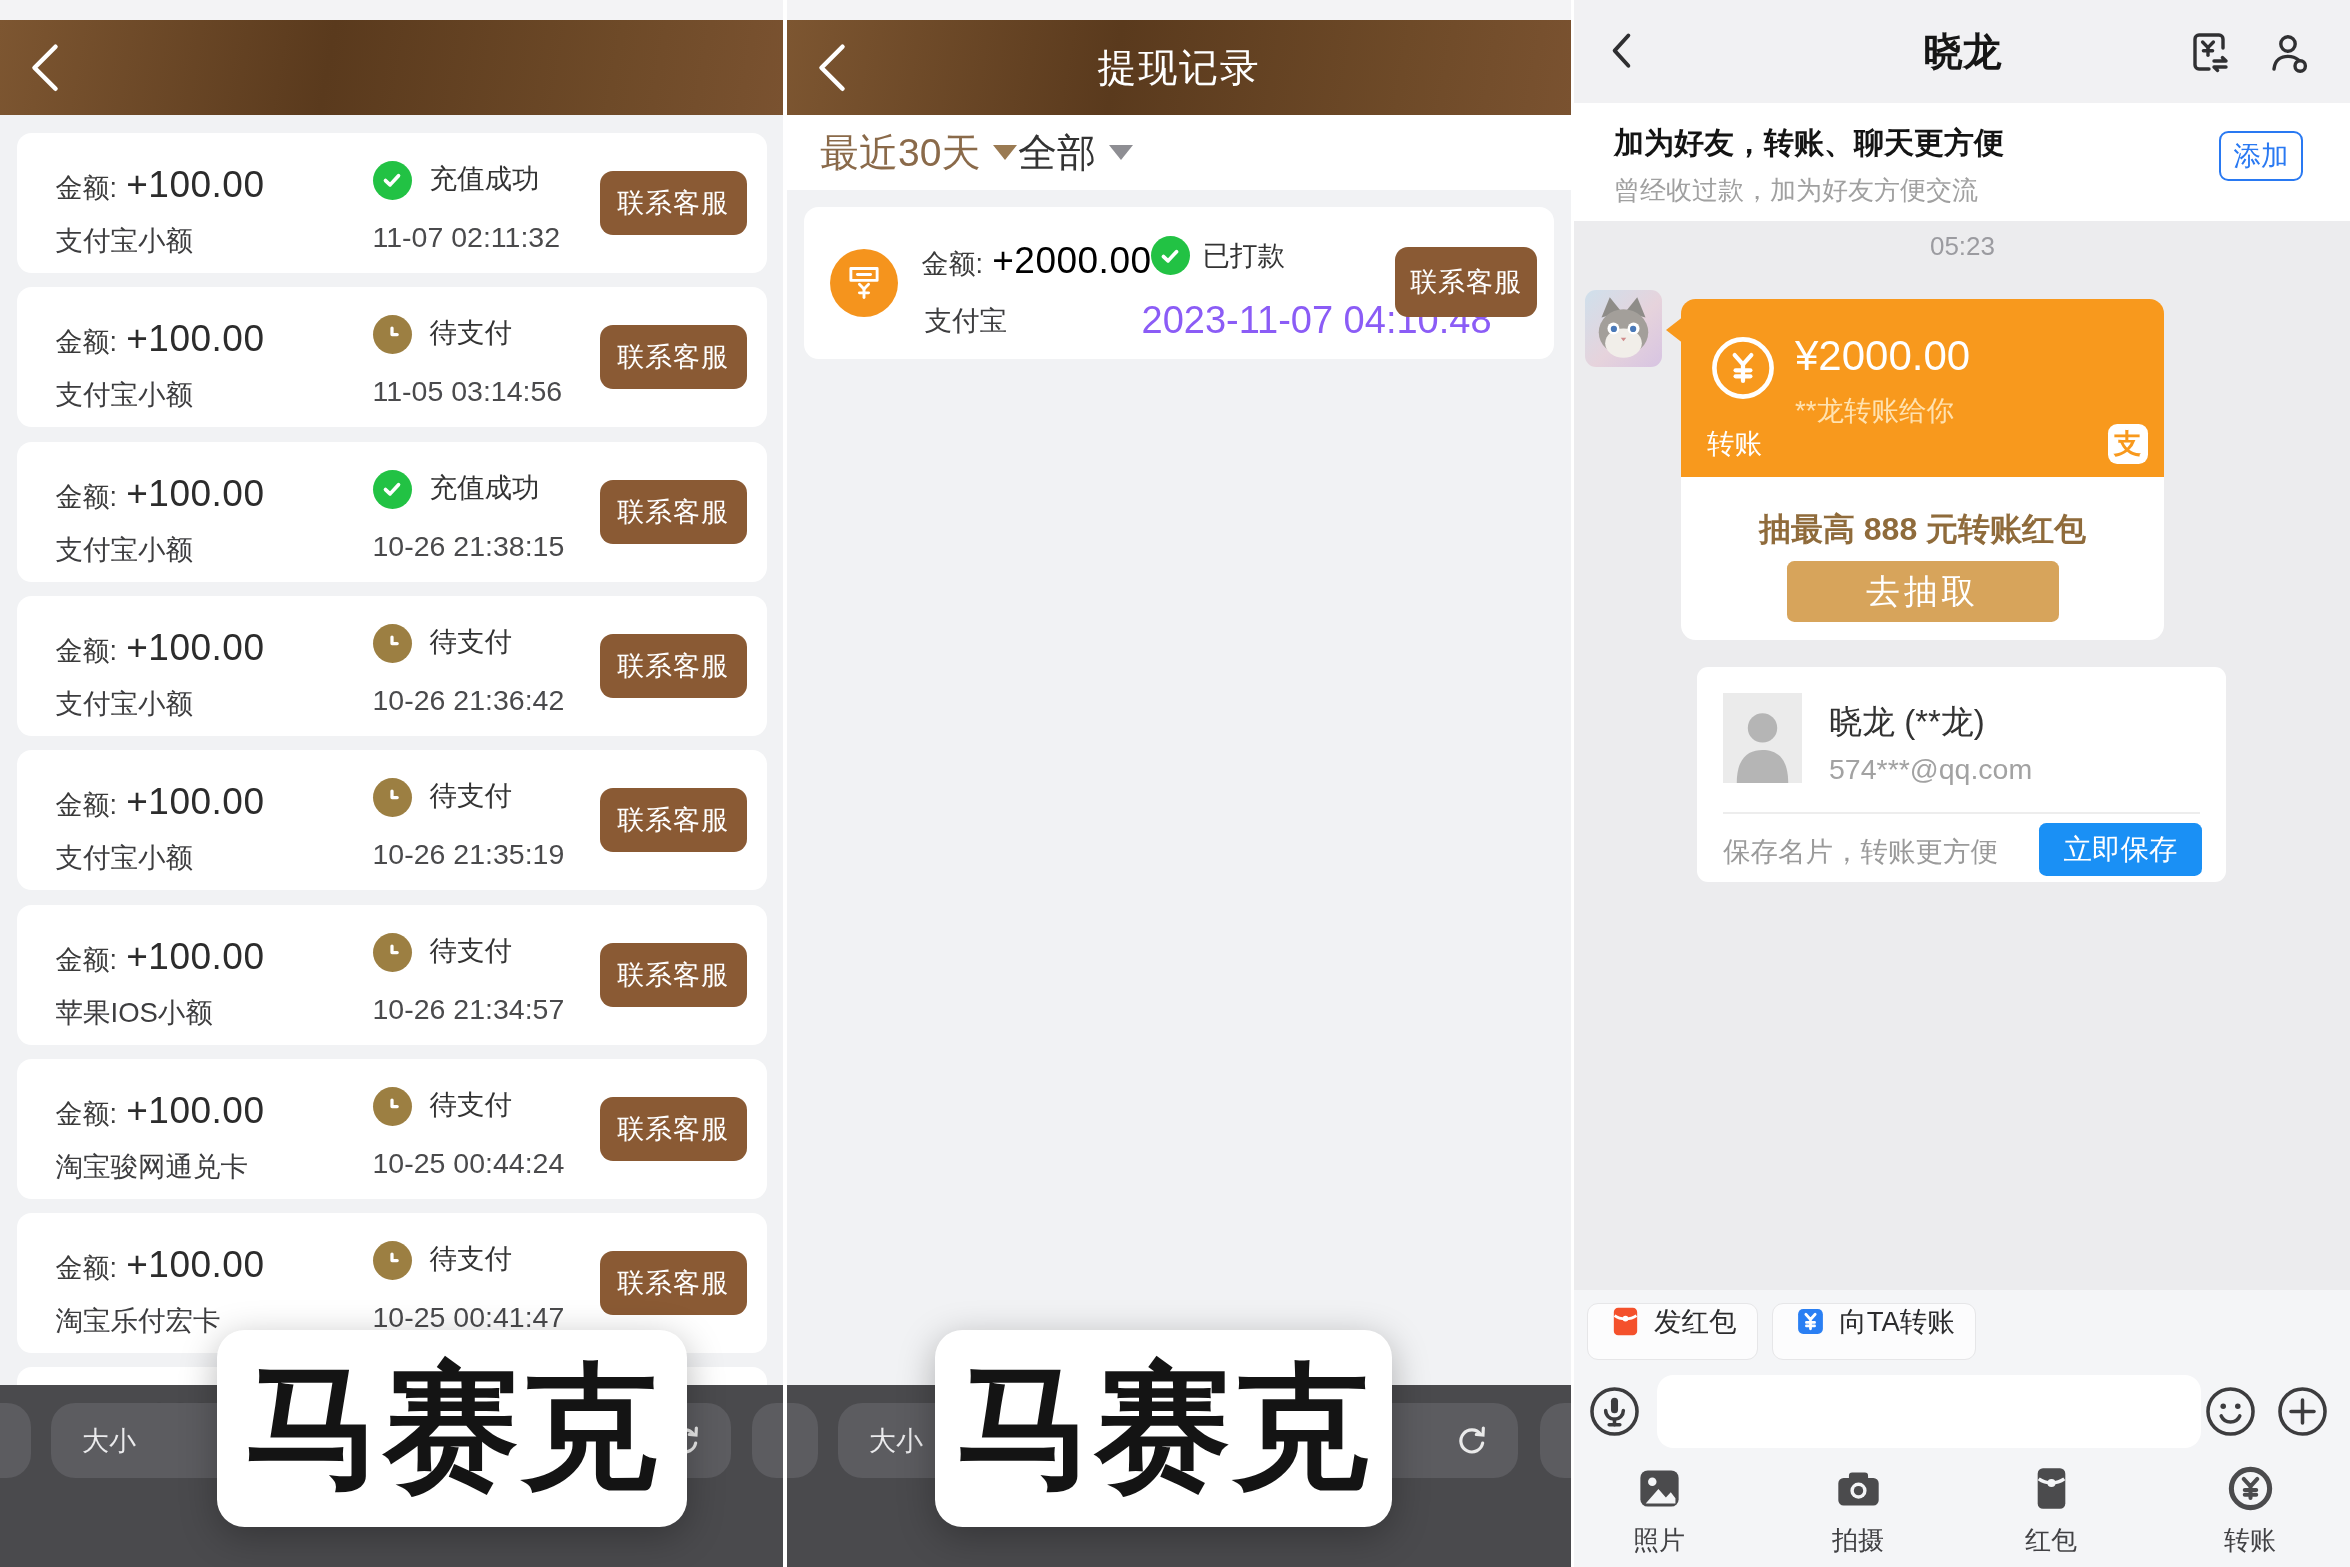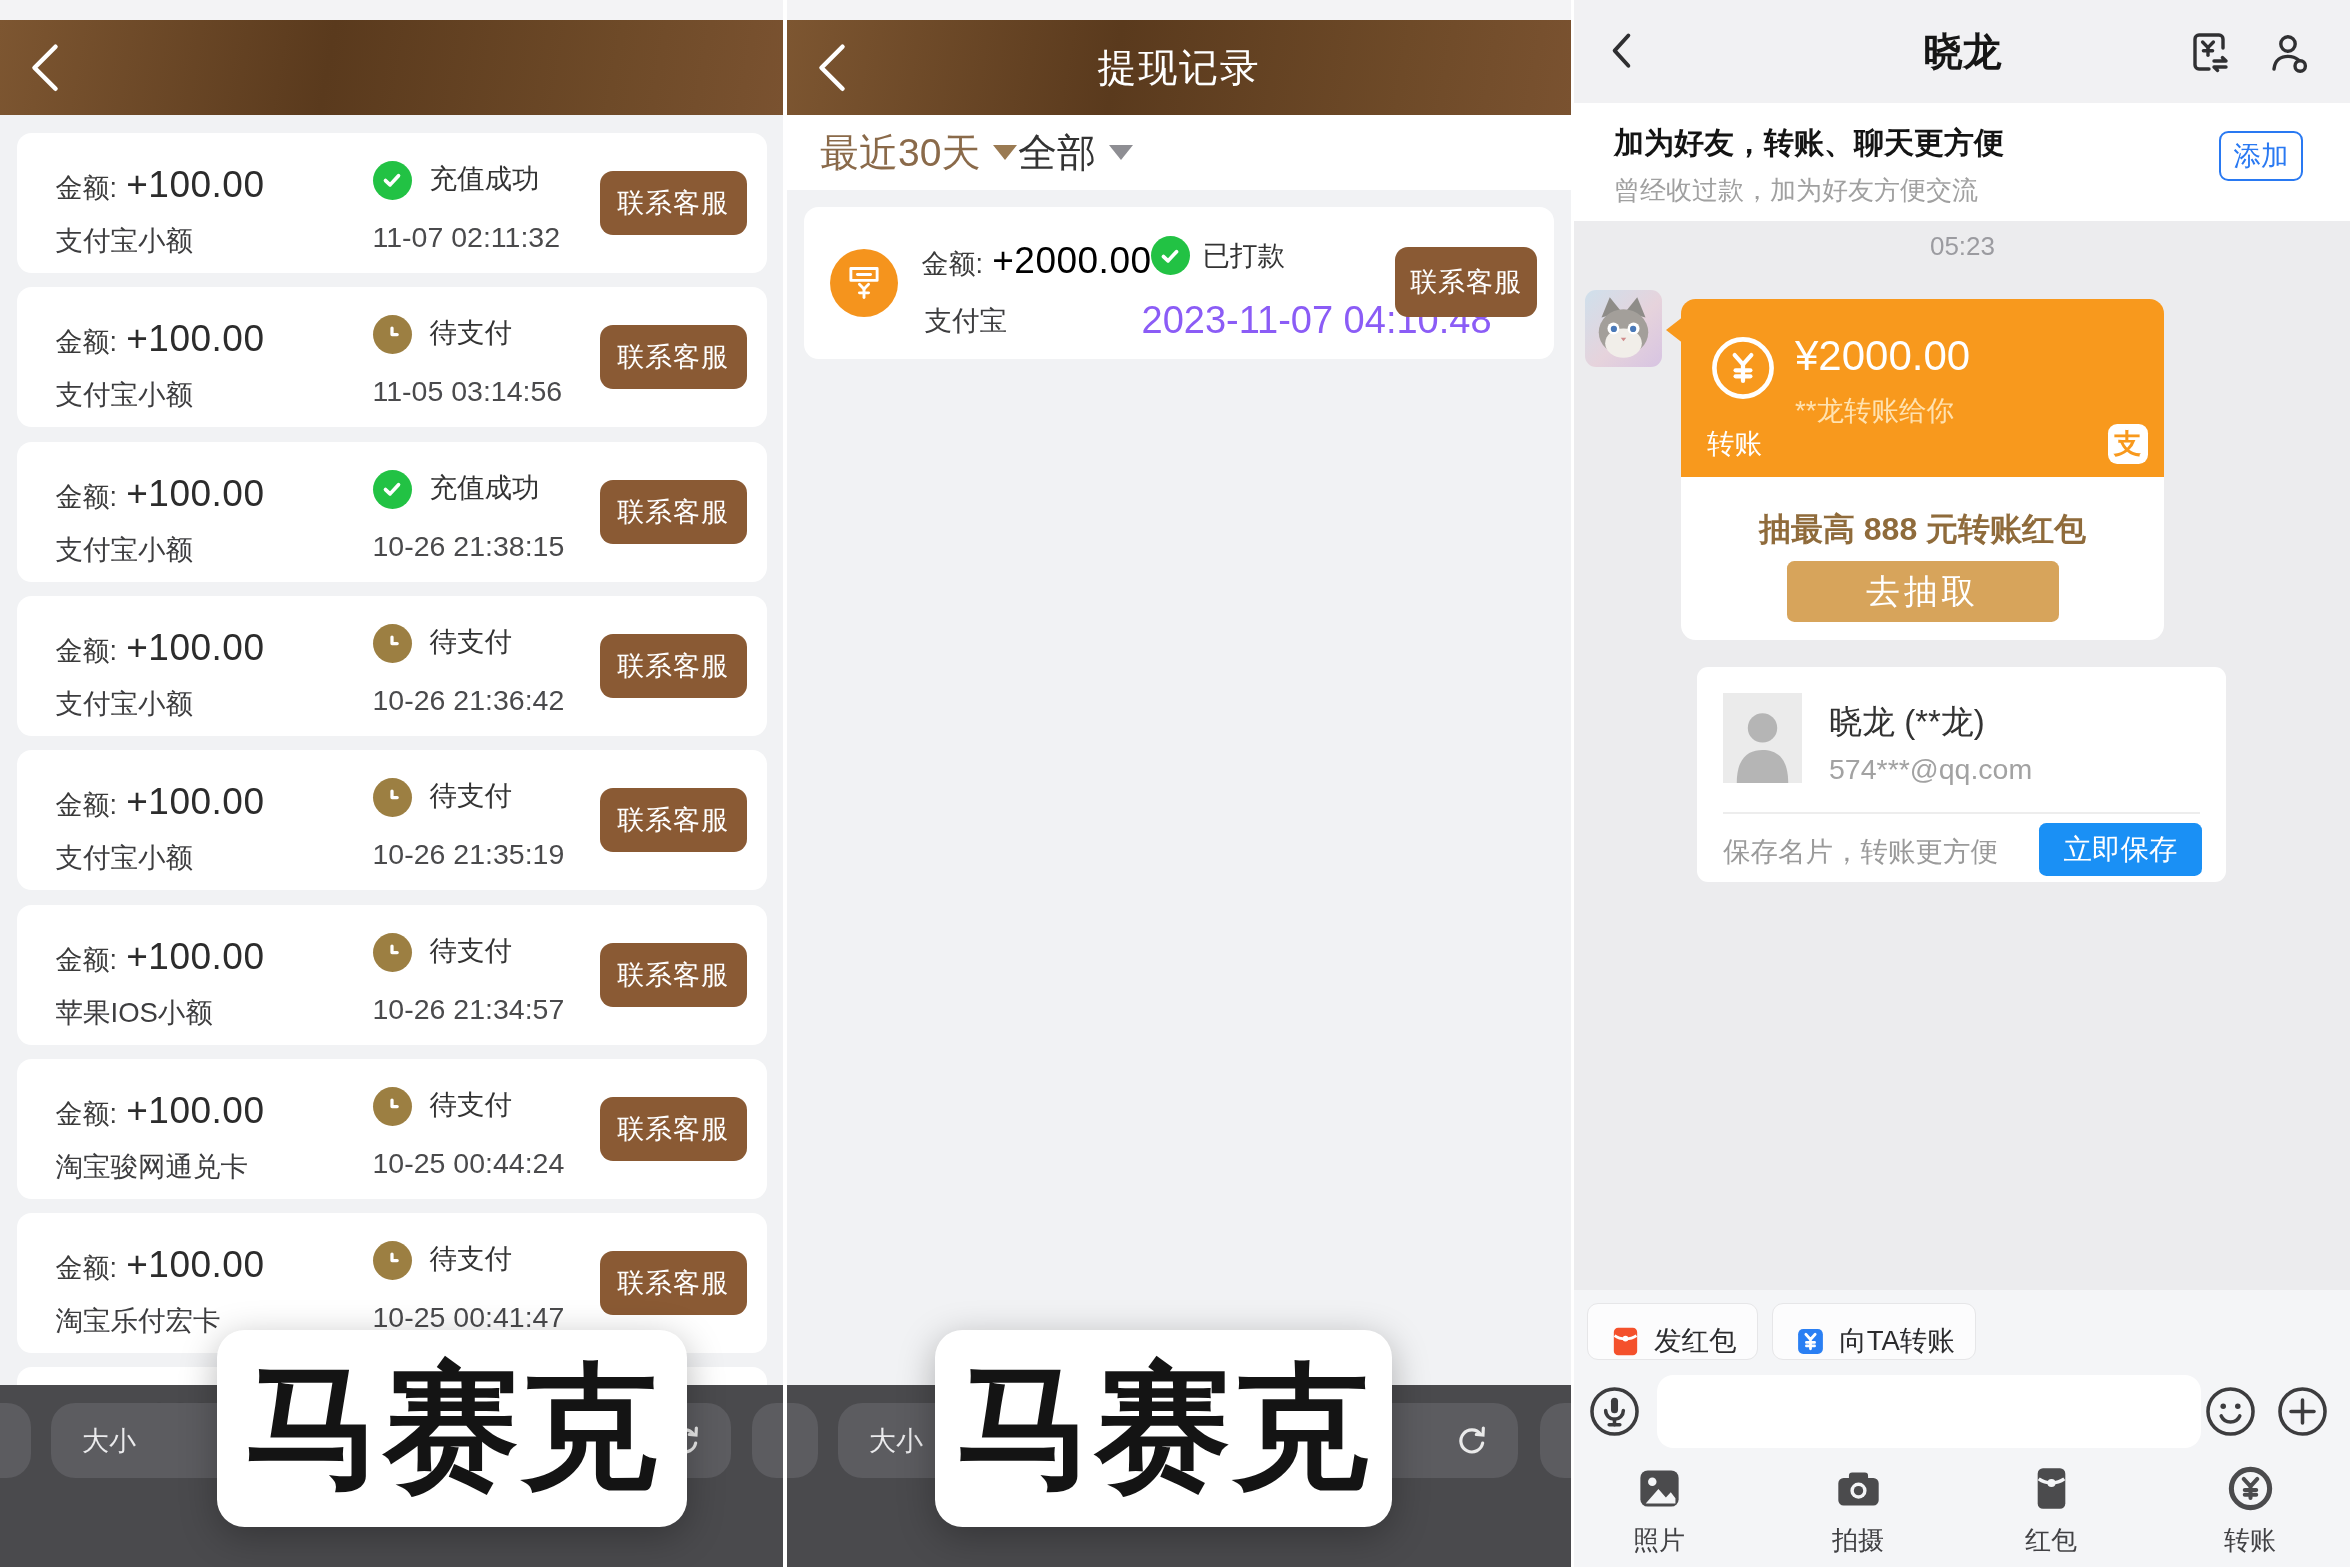--- a/index.html
+++ b/index.html
@@ -100,21 +100,21 @@
   .ccard{position:absolute;left:123px;top:667px;width:529px;height:215px;background:#fff;border-radius:11px;}
   .ph{position:absolute;left:26px;top:26px;width:79px;height:90px;background:#ebebeb;overflow:hidden;}
   .cc-name{position:absolute;left:132px;top:33px;font-size:33px;color:#333;}
   .cc-mail{position:absolute;left:132px;top:86px;font-size:28.5px;color:#a2a2a2;}
   .cc-div{position:absolute;left:26px;right:26px;top:145px;height:1.8px;background:#ededed;}
   .cc-hint{position:absolute;left:26px;top:167px;font-size:27.5px;color:#9a9a9a;}
   .savebtn{position:absolute;right:24px;top:156px;width:163px;height:53px;background:#1a90f5;border:none;
            border-radius:7.3px;color:#fff;font-size:28.5px;font-family:inherit;}
   .inputpanel{position:absolute;left:0;right:0;top:1290px;bottom:0;background:#f4f5f7;}
   .chips{position:absolute;left:13px;top:13px;display:flex;gap:14.7px;}
-  .chip{height:55px;display:flex;align-items:flex-end;gap:11px;padding:0 20px;background:#fcfcfd;
+  .chip{height:55px;display:flex;align-items:flex-start;gap:11px;padding:0 20px;background:#fcfcfd;
         border:1.8px solid #e6e6e8;border-radius:11px;font-size:27.5px;color:#2c2c2e;}
   .chip svg{width:35px;height:35px;}
   .circ{position:absolute;width:53px;height:53px;color:#3c3c3e;}
   .msgfield{position:absolute;left:83px;top:85px;width:544px;height:73px;background:#fff;border:none;
             border-radius:16.5px;font-size:29px;padding:0 22px;box-sizing:border-box;font-family:inherit;}
   .gitem{position:absolute;top:173px;width:110px;text-align:center;}
   .gitem svg{width:51px;height:51px;color:#4b4b4d;}
   .glabel{margin-top:5.5px;font-size:26px;color:#414144;}
 </style>
 </head>

